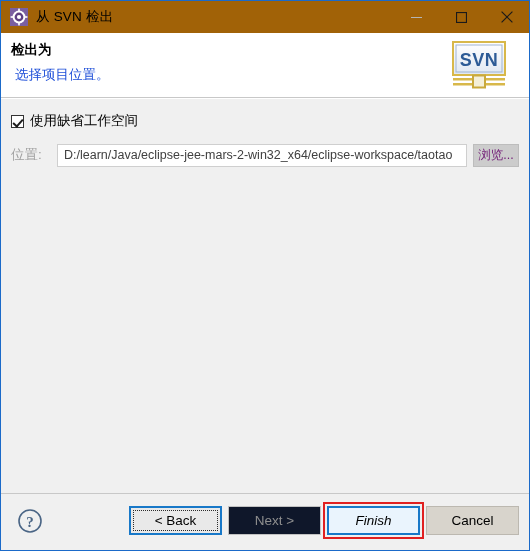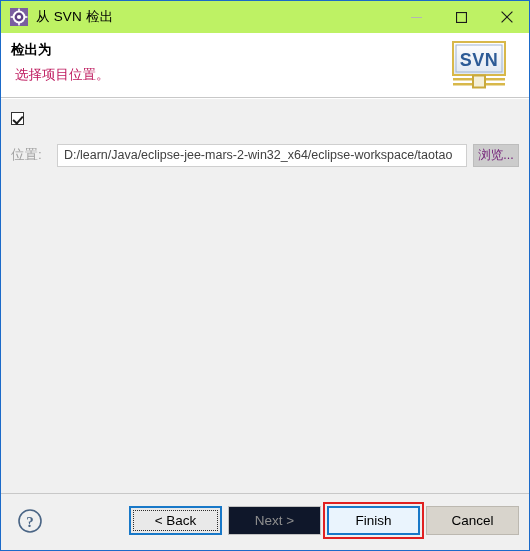--- a/index.html
+++ b/index.html
@@ -25,21 +25,21 @@
     box-sizing: border-box;
     border: 1px solid #1b6ac9;
     background: #f0f0f0;
     display: flex;
     flex-direction: column;
   }
 
   
   .titlebar {
     height: 32px;
-    background: #bef264;
+    background: #a16207;
     display: flex;
     align-items: center;
     flex: 0 0 auto;
     position: relative;
   }
   .title-icon {
     width: 18px;
     height: 18px;
     margin-left: 9px;
     margin-right: 8px;
@@ -83,21 +83,21 @@
     top: 8px;
     font-size: 13.5px;
     font-weight: bold;
     color: #000000;
   }
   .header-desc {
     position: absolute;
     left: 14px;
     top: 33px;
     font-size: 13.5px;
-    color: #be185d;
+    color: #1d4ed8;
   }
   .svn-logo {
     position: absolute;
     right: 14px;
     top: 8px;
     width: 63px;
     height: 48px;
   }
 
   
@@ -242,20 +242,21 @@
     align-items: center;
   }
   .wbtn.focused .focus-ring {
     position: absolute;
     left: 2px; top: 2px; right: 2px; bottom: 2px;
     border: 1px dotted #2b2b2b;
   }
   .wbtn.default {
     background: #eaf4fd;
     border: 2px solid #1878c8;
+    font-style: italic;
   }
   .annot-box {
     position: absolute;
     left: -6px;
     top: -6px;
     right: -6px;
     bottom: -6px;
     border: 2px solid #e02020;
     pointer-events: none;
   }
@@ -318,20 +319,21 @@
         <rect x="1" y="42" width="52" height="2.5" fill="#d8b84a"></rect>
         <rect x="21" y="34.5" width="12" height="12" fill="#f4efd8" stroke="#c9a93c" stroke-width="2"></rect>
       </svg>
     </div>
   </div>
 
   <div class="body">
 
     <div class="cb-row">
       <span class="checkbox"></span>
+      <span class="cb-label">使用缺省工作空间</span>
     </div>
 
     <div class="loc-row">
       <span class="loc-label">位置:</span>
       <input class="loc-input" type="text" readonly="" value="D:/learn/Java/eclipse-jee-mars-2-win32_x64/eclipse-workspace/taotao" style="">
       <div class="browse-btn">浏览...</div>
     </div>
 
   </div>
 

